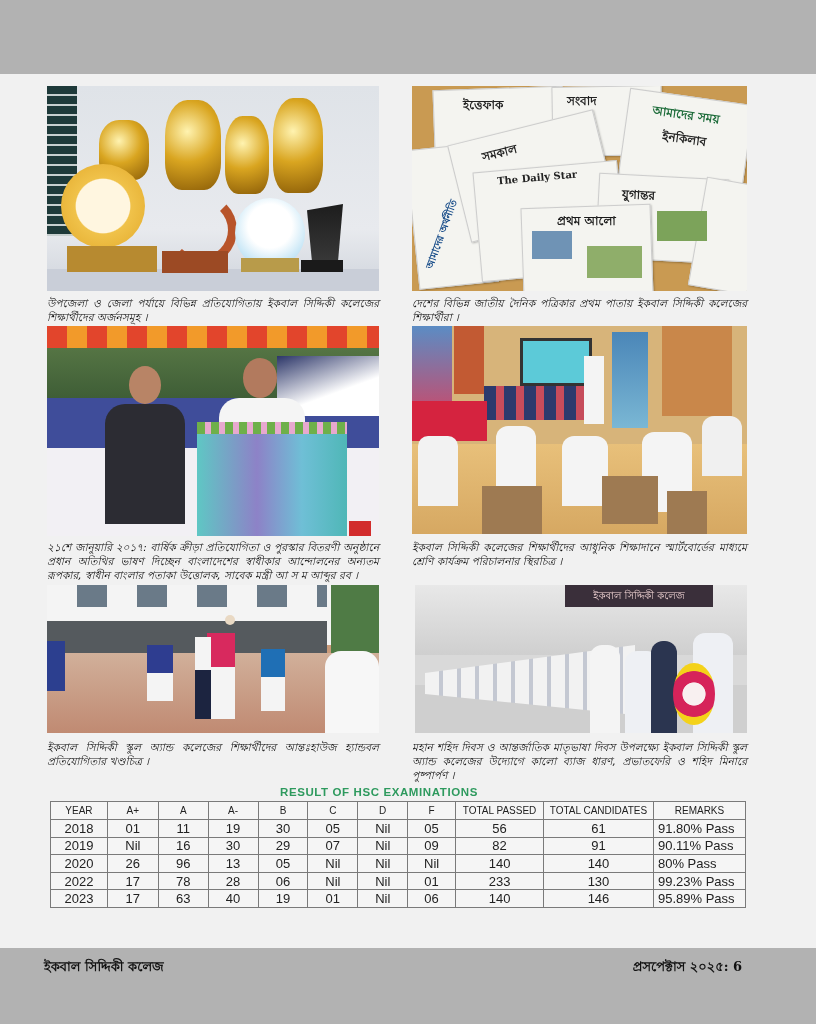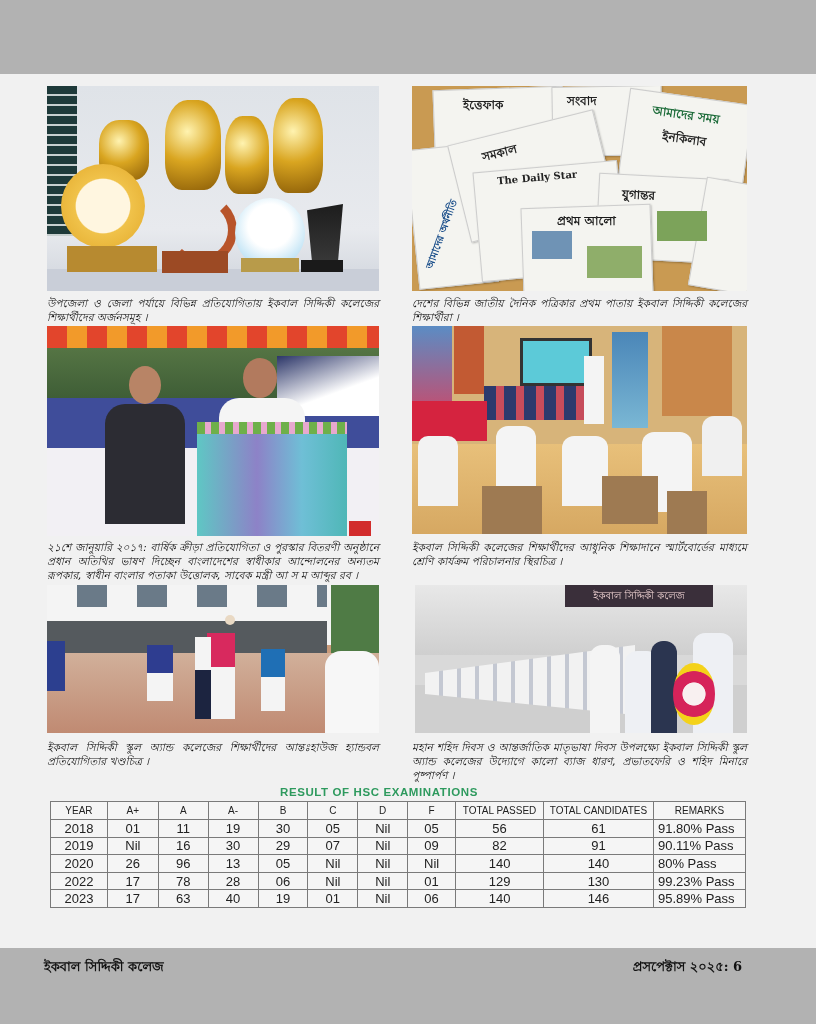--- a/index.html
+++ b/index.html
@@ -247,21 +247,21 @@
       </tr>
       <tr>
         <td>2022</td>
         <td>17</td>
         <td>78</td>
         <td>28</td>
         <td>06</td>
         <td>Nil</td>
         <td>Nil</td>
         <td>01</td>
-        <td>129</td>
+        <td>233</td>
         <td>130</td>
         <td class="rem">99.23% Pass</td>
       </tr>
       <tr>
         <td>2023</td>
         <td>17</td>
         <td>63</td>
         <td>40</td>
         <td>19</td>
         <td>01</td>

